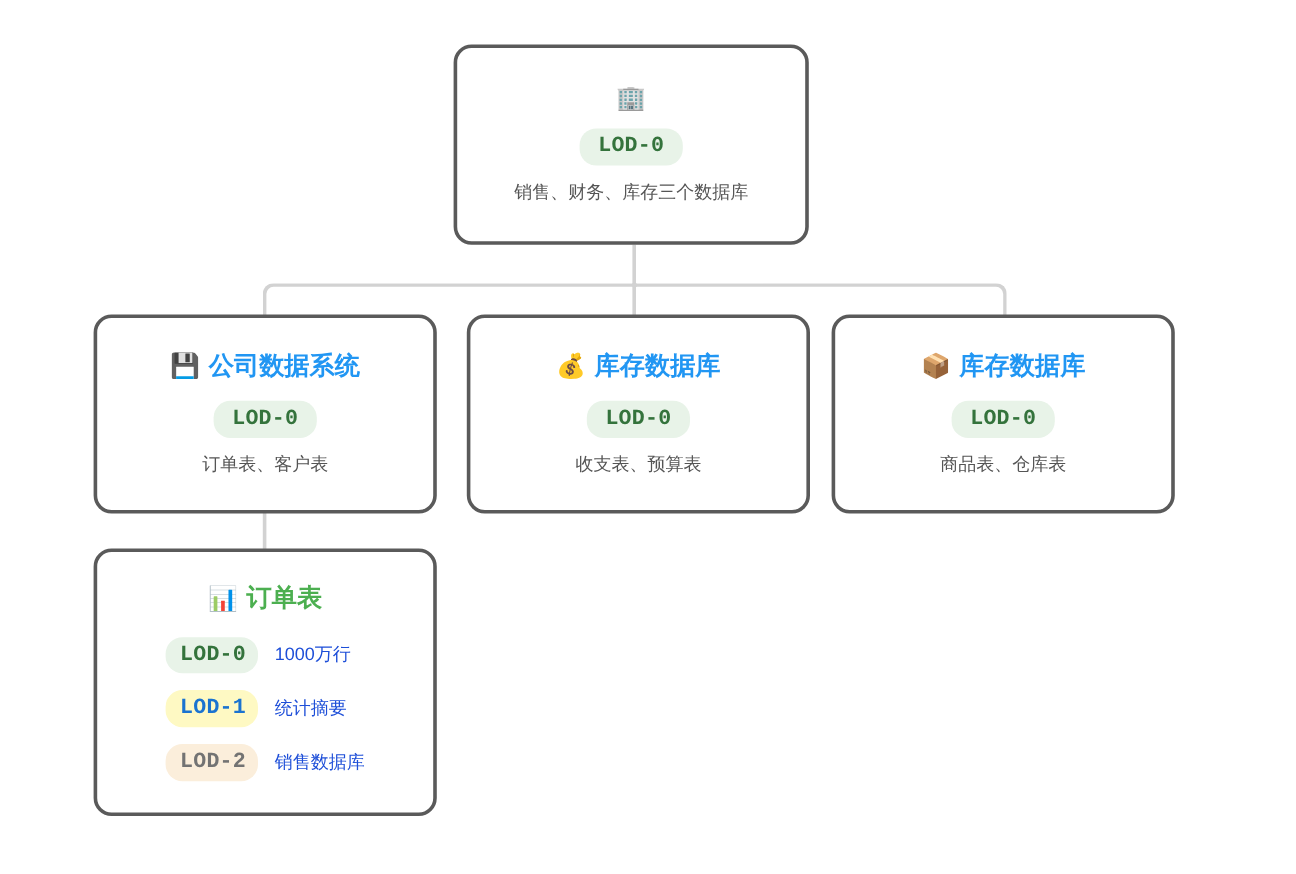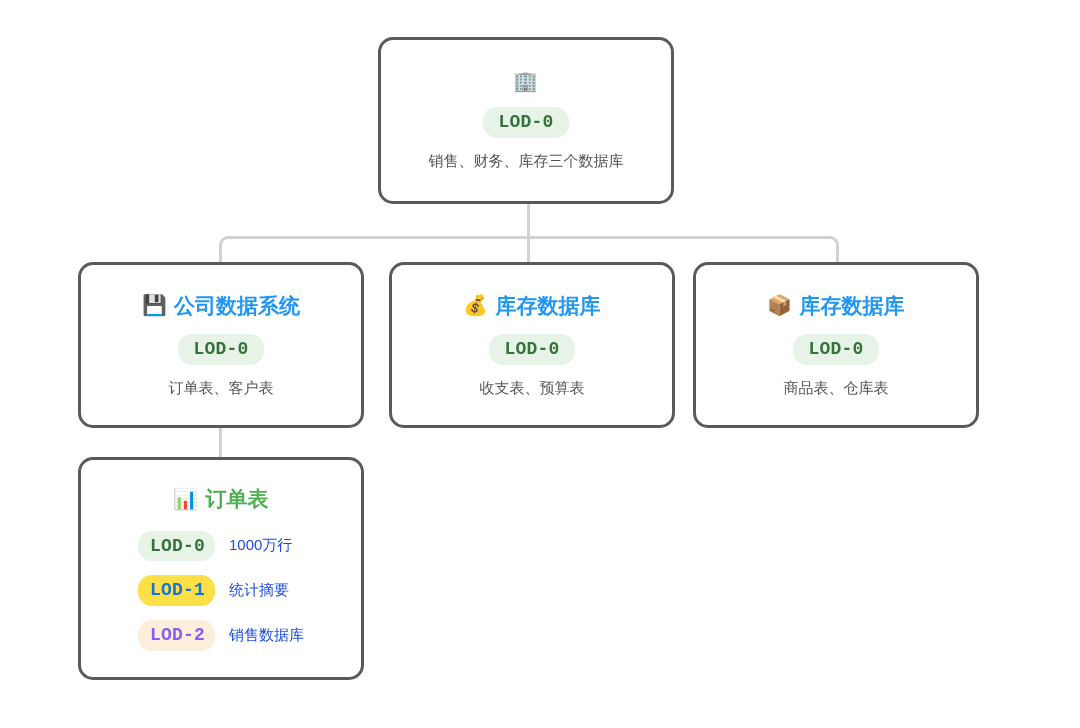--- a/index.html
+++ b/index.html
@@ -78,22 +78,22 @@
     font-size: 18px;
     font-weight: bold;
     letter-spacing: 0.2px;
     padding: 5px 15px;
     border-radius: 14px;
     line-height: 1.15;
     white-space: nowrap;
     font-family: Liberation Mono, monospace;
   }
   .badge-lod0 { background: #e8f3e8; color: #34733c; }
-  .badge-lod1 { background: #fde047; color: #1a73d0; }
-  .badge-lod2 { background: #fbeedb; color: #8b5cf6; }
+  .badge-lod1 { background: #fef9c3; color: #1a73d0; }
+  .badge-lod2 { background: #fbeedb; color: #737373; }
 
   .node-sub {
     font-size: 15px;
     color: #555555;
     line-height: 1.3;
     white-space: nowrap;
   }
 
   
   #node-root {

